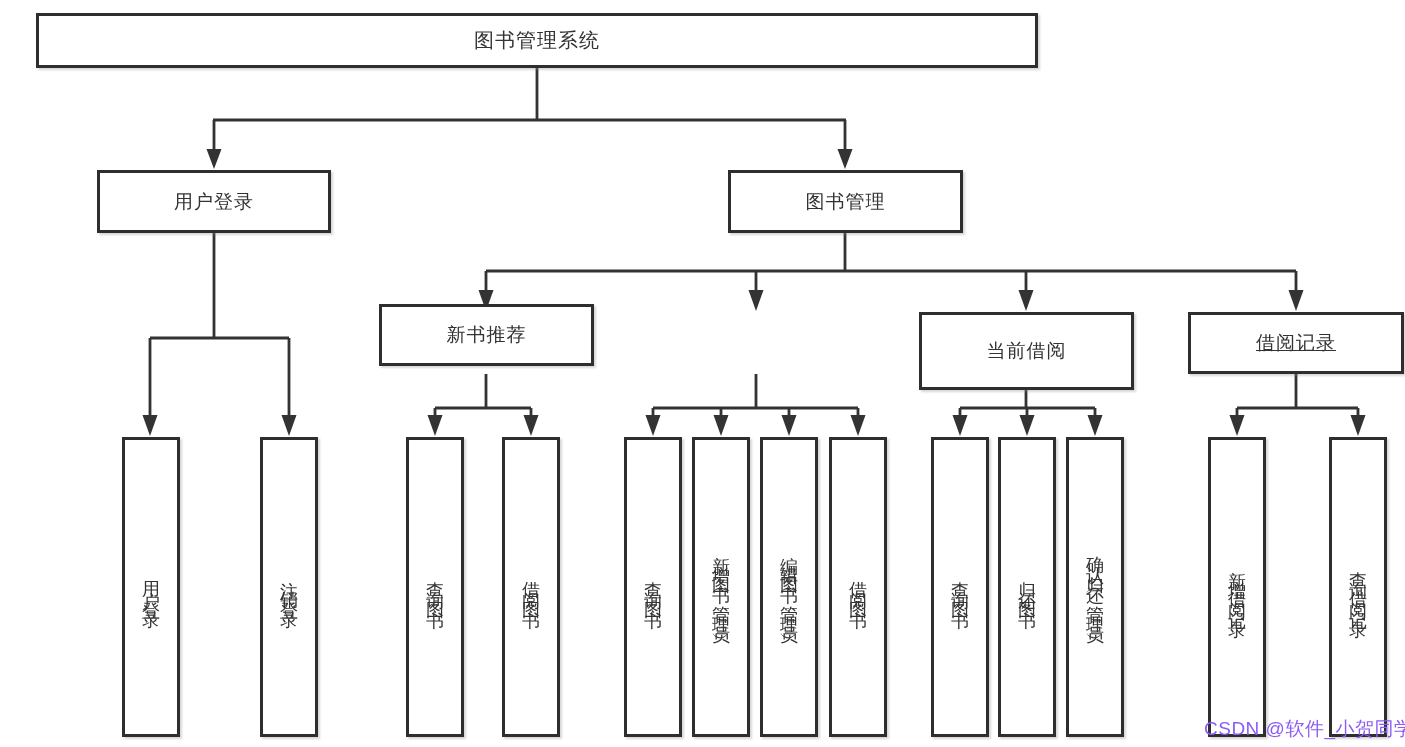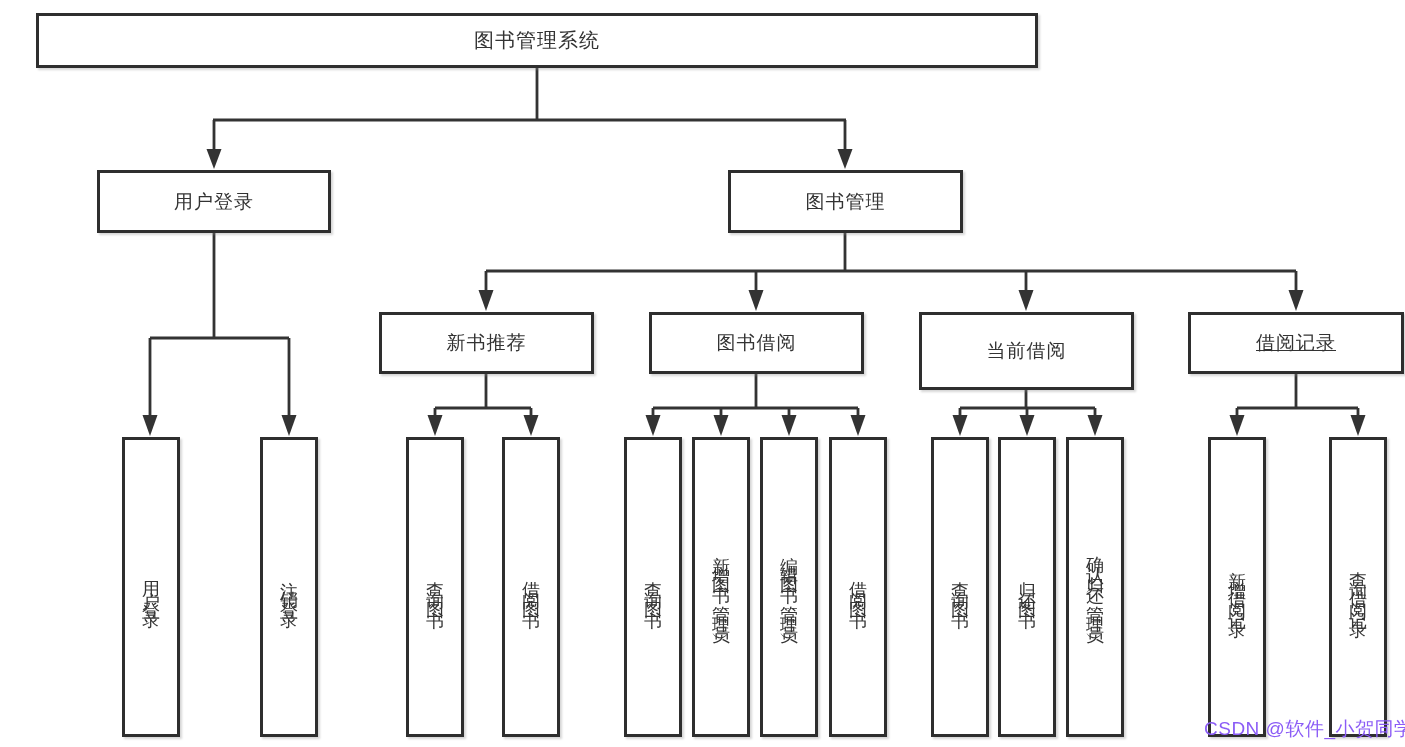--- a/index.html
+++ b/index.html
@@ -11,21 +11,21 @@
   .box{
     position:absolute;z-index:2;background:#ffffff;border:3px solid #2e2e2e;
     box-sizing:border-box;display:flex;align-items:center;justify-content:center;
     box-shadow:2px 2px 2px rgba(140,140,140,0.35);
     color:#333333;white-space:nowrap;
   }
   .h{font-size:19px;letter-spacing:1px;}
   #n-root{left:20px;top:13px;width:1002px;height:55px;font-size:20px;}
   #n-l2-0{left:81px;top:170px;width:234px;height:63px;}
   #n-l2-1{left:712px;top:170px;width:235px;height:63px;}
-  #n-l3-0{left:363px;top:312px;width:215px;height:62px;}
+  #n-l3-0{left:363px;top:304px;width:215px;height:62px;}
   #n-l3-1{left:633px;top:312px;width:215px;height:62px;}
   #n-l3-2{left:903px;top:312px;width:215px;height:78px;}
   #n-l3-3{left:1172px;top:312px;width:216px;height:62px;text-decoration:underline;}
   .leaf{
     top:437px;width:58px;height:300px;
     writing-mode:vertical-rl;text-orientation:mixed;
     font-size:18px;letter-spacing:10px;white-space:normal;line-height:1;
   }
   #leaf-0{left:106px;}
   #leaf-1{left:244px;}
@@ -96,21 +96,20 @@
       <polygon points="1334.5,415 1349.5,415 1342,436"></polygon>
     </g>
   </svg>
 
   <div class="box h" id="n-root">图书管理系统</div>
 
   <div class="box h" id="n-l2-0">用户登录</div>
   <div class="box h" id="n-l2-1">图书管理</div>
 
   <div class="box h" id="n-l3-0">新书推荐</div>
-  <div class="box h" id="n-l3-1">图书借阅</div>
   <div class="box h" id="n-l3-2">当前借阅</div>
   <div class="box h" id="n-l3-3">借阅记录</div>
 
   <div class="box leaf" id="leaf-0">用户登录</div>
   <div class="box leaf" id="leaf-1">注销登录</div>
 
   <div class="box leaf" id="leaf-2">查询图书</div>
   <div class="box leaf" id="leaf-3">借阅图书</div>
 
   <div class="box leaf" id="leaf-4">查询图书</div>

